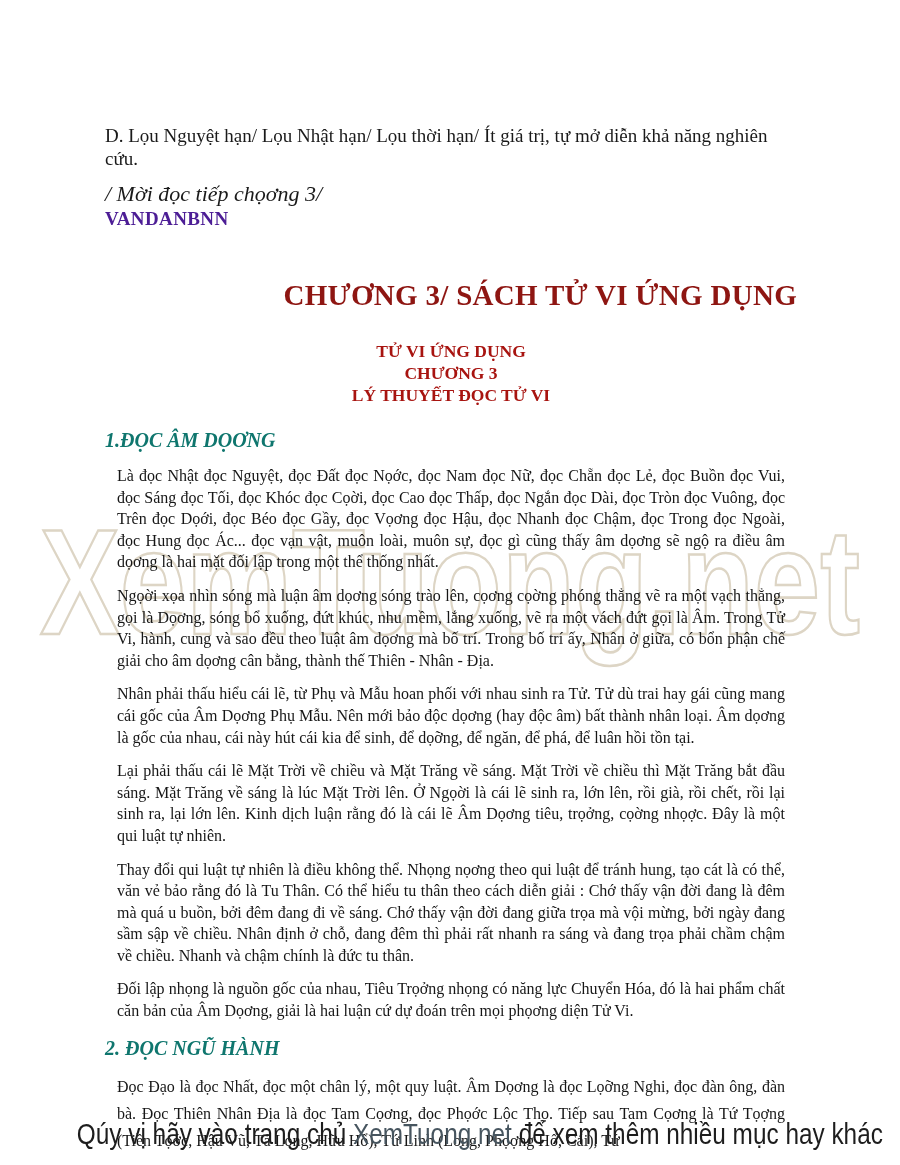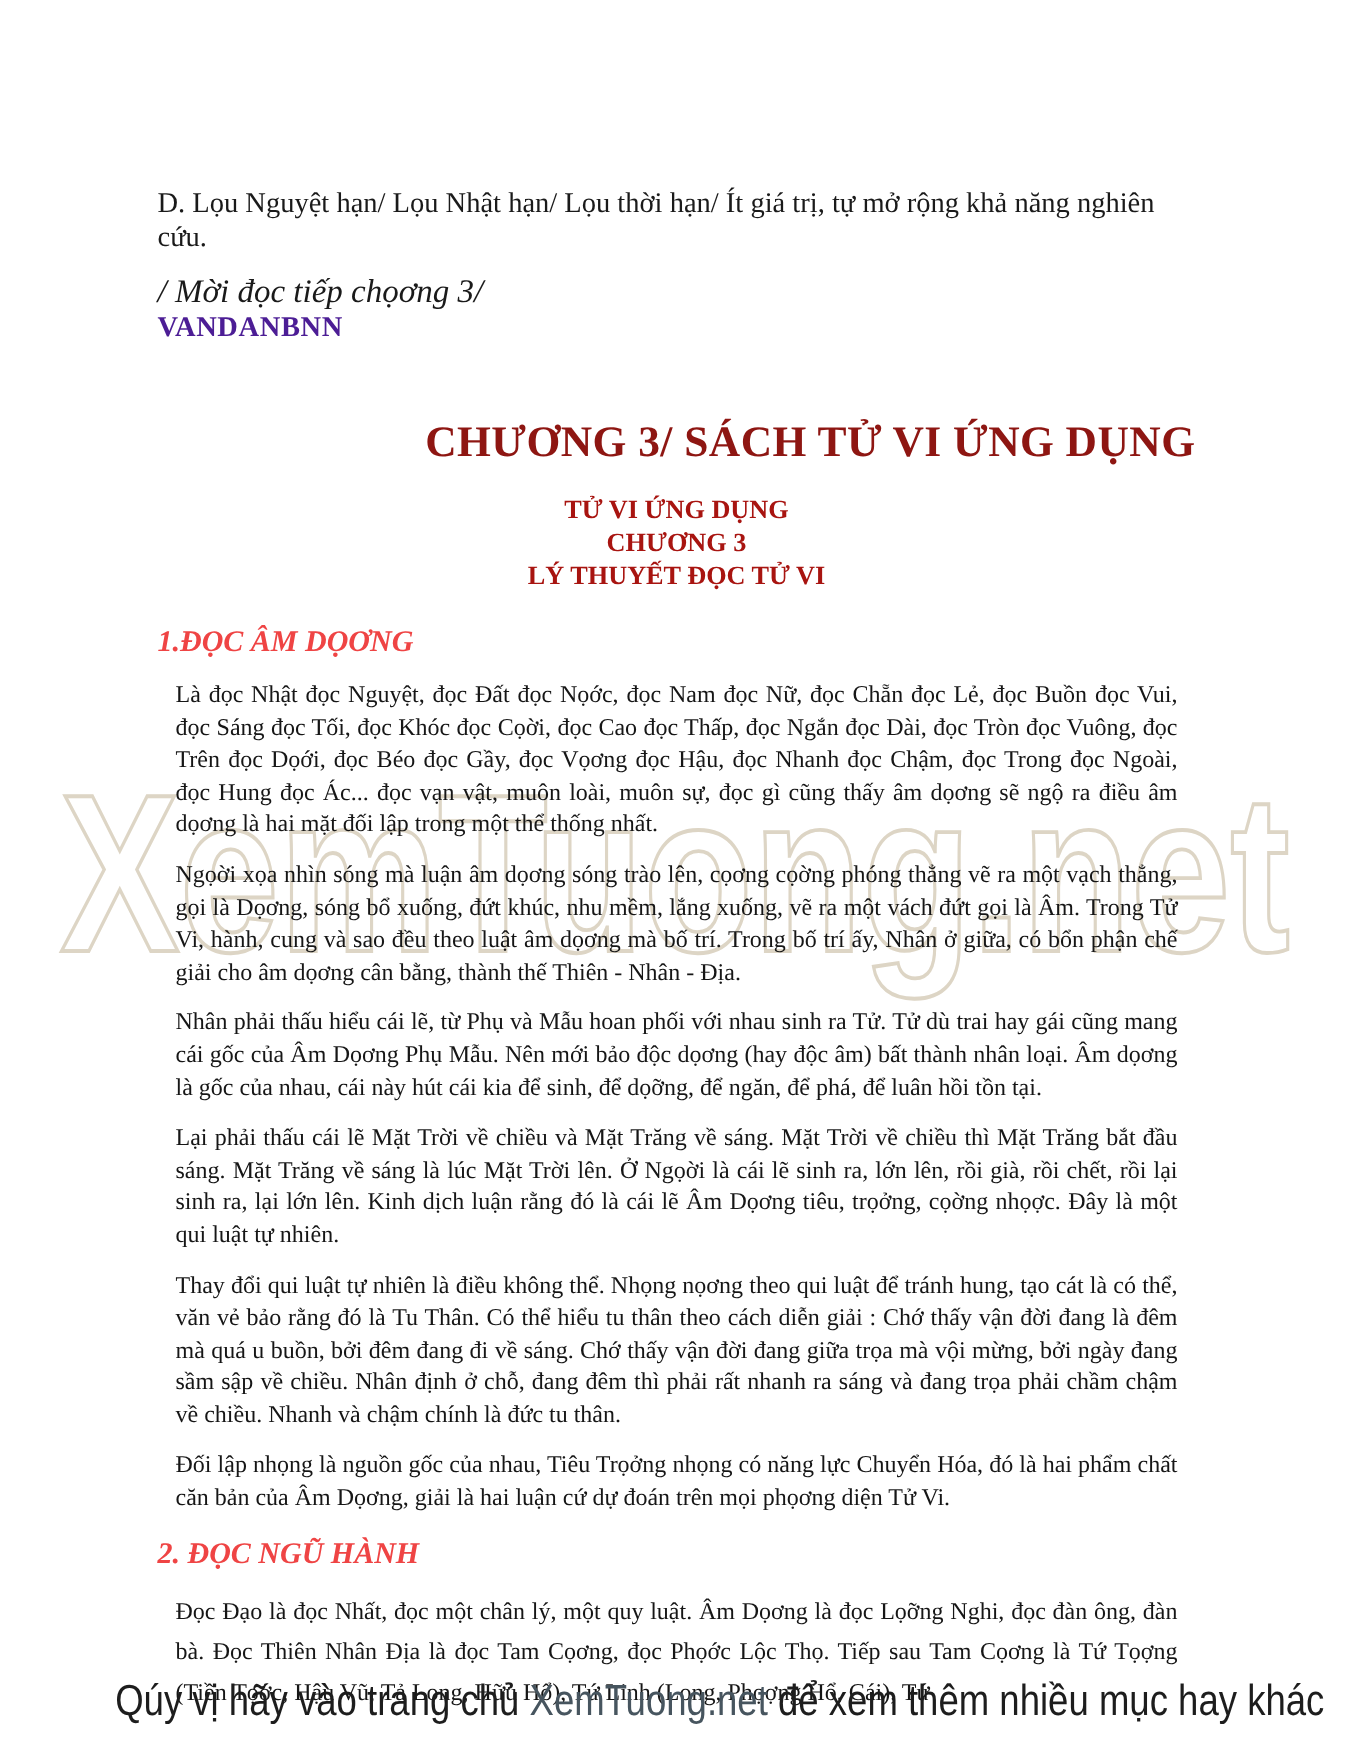--- a/index.html
+++ b/index.html
@@ -13,26 +13,26 @@
   .read-next { margin-top:12px; font-size:22px; line-height:23px;font-style:italic; }
   .author {
     margin-top:2px; font-size:19px; line-height:23px; font-weight:bold;
     color:#4c1d95; letter-spacing:0.4px; cursor:pointer;
   }
   .main-title {
     margin-top:48px; text-align:right; font-size:29px; line-height:34px;
     font-weight:bold; color:#8e1612; letter-spacing:0.3px;
   }
   .subtitles {
-    margin-top:16px; text-align:center; font-size:17.5px; line-height:22px;
+    margin-top:28px; text-align:center; font-size:17.5px; line-height:22px;
     font-weight:bold; color:#a81410;
   }
   .sec-heading {
     font-size:20px; line-height:25px; font-weight:bold; font-style:italic;
-    color:#ef4444;
+    color:#0f766e;
   }
   .h1 { margin-top:22px; }
   .h2 { margin-top:14px; }
   .body1 { margin-top:4px; }
   .body1 p, .body2 p {
     margin:12px; font-size:16px; line-height:21.6px; text-align:justify;
     color:#161616;
   }
   .body2 { margin-top:2px; }
   .body2 p { line-height:27px; }
@@ -51,21 +51,21 @@
 <body>
 
 <div class="page">
 
   <svg class="watermark" width="830" height="175" viewBox="0 0 830 175">
     <text x="5" y="136" font-size="150" font-weight="bold" font-family="Liberation Sans, DejaVu Sans, sans-serif" fill="none" stroke="#ddd5c5" stroke-width="2.6" textLength="820" lengthAdjust="spacingAndGlyphs">XemTuong.net</text>
   </svg>
 
   <div class="content">
 
-    <div class="intro">D. Lọu Nguyệt hạn/ Lọu Nhật hạn/ Lọu thời hạn/ Ít giá trị, tự mở rộng khả năng nghiên cứu.</div>
+    <div class="intro">D. Lọu Nguyệt hạn/ Lọu Nhật hạn/ Lọu thời hạn/ Ít giá trị, tự mở diễn khả năng nghiên cứu.</div>
 
     <div class="read-next">/ Mời đọc tiếp chọơng 3/</div>
 
     <div class="author">VANDANBNN</div>
 
     <div class="main-title">CHƯƠNG 3/ SÁCH TỬ VI ỨNG DỤNG</div>
 
     <div class="subtitles">
       <div>TỬ VI ỨNG DỤNG</div>
       <div>CHƯƠNG 3</div>

